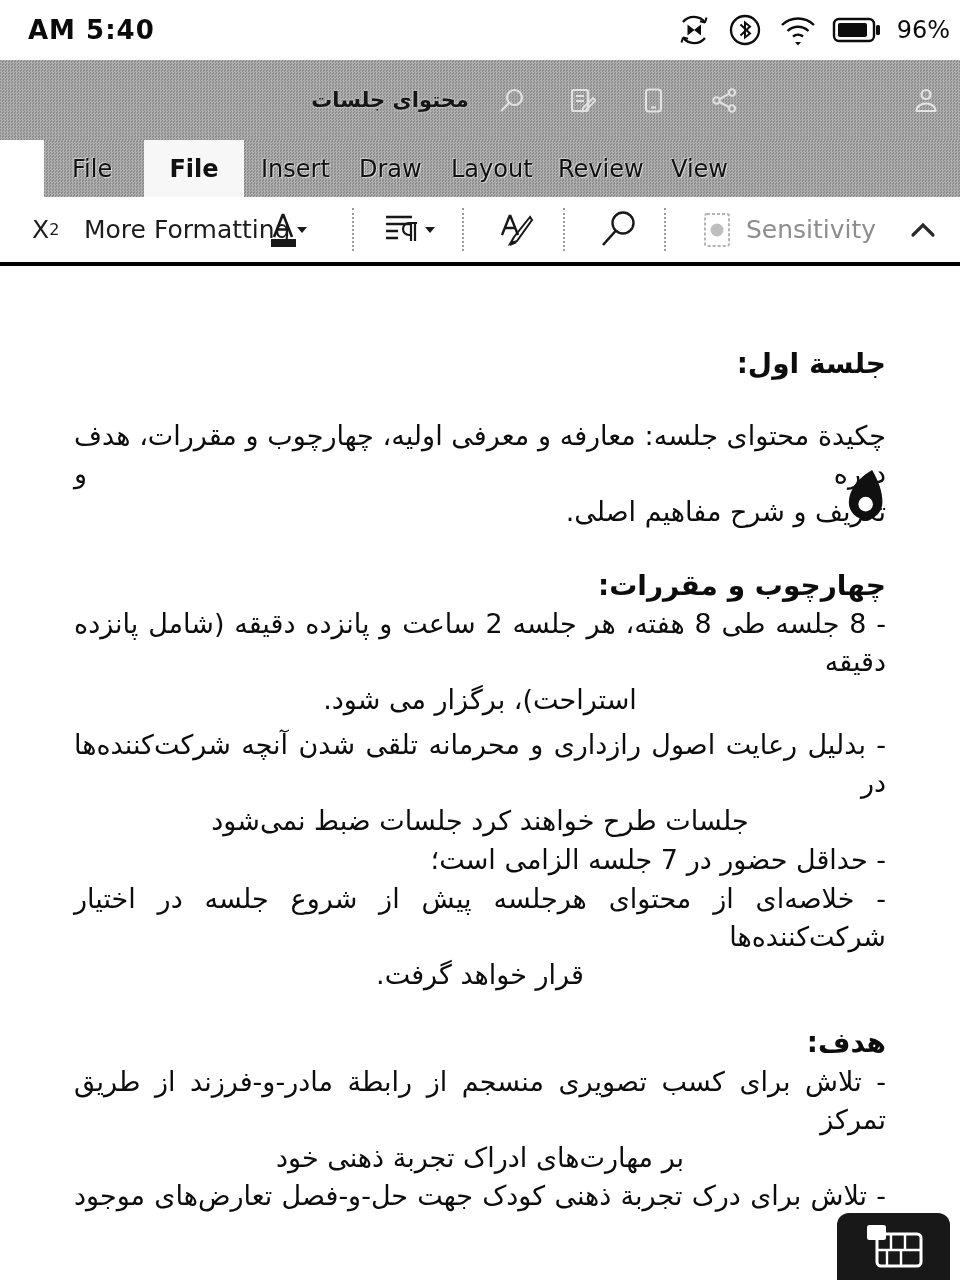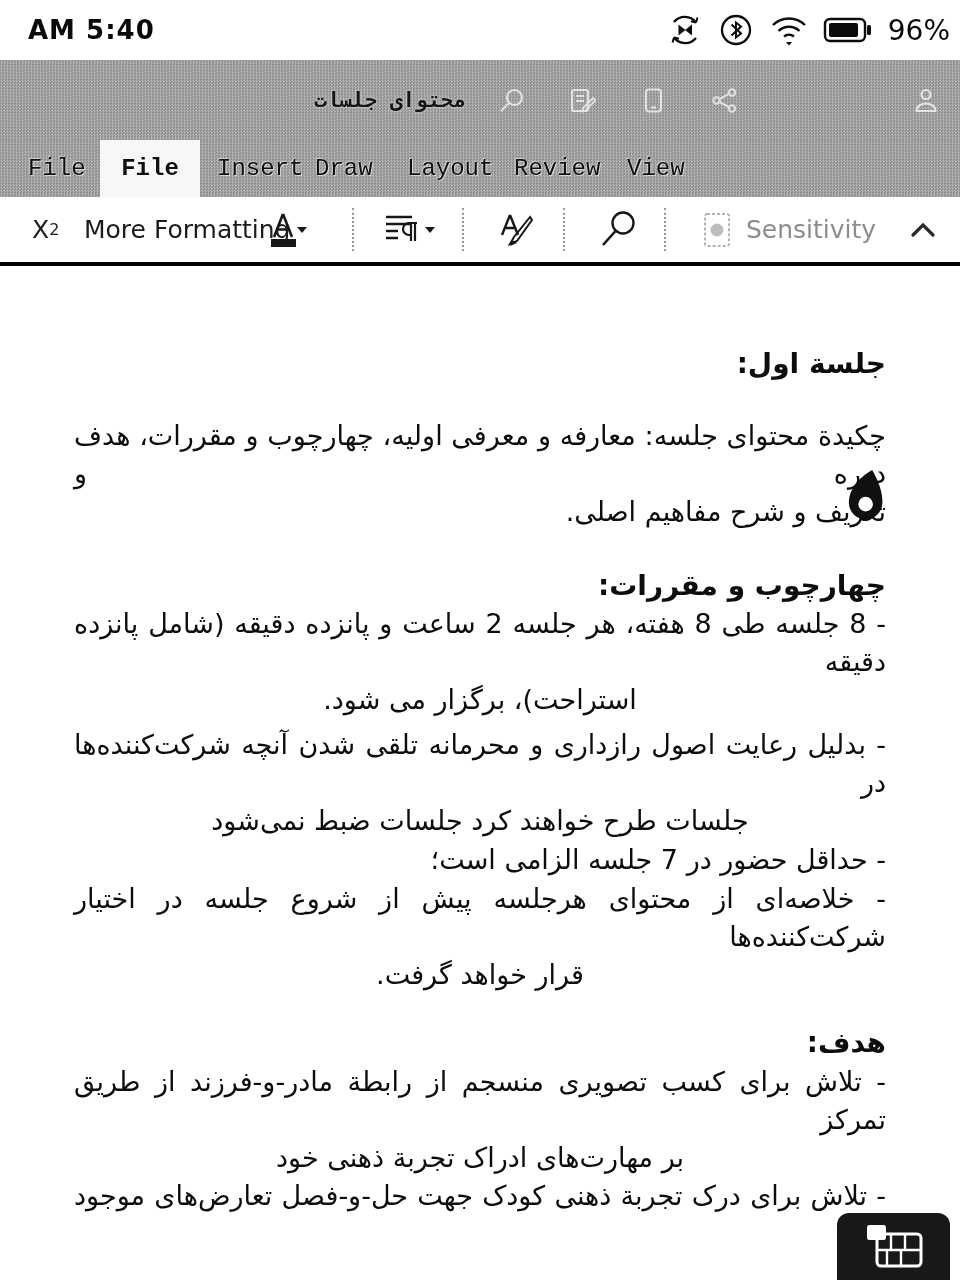--- a/index.html
+++ b/index.html
@@ -8,41 +8,40 @@
     background:#ffffff;font-family:"DejaVu Sans", sans-serif;color:#111;
   }
   
   .status-bar{
     height:60px;display:flex;justify-content:space-between;align-items:center;
     padding:0 10px 0 28px;background:#fff;
   }
   .time{font-size:26px;font-weight:700;letter-spacing:1px;color:#0a0a0a;}
   .status-icons{display:flex;align-items:center;gap:13px;}
   .status-icons svg{display:block;}
-  .battery-pct{font-size:28px;color:#0a0a0a;margin-left:2px;}
+  .battery-pct{font-size:24px;color:#0a0a0a;margin-left:2px;}
   
   .dither{
     background-color:#9e9e9e;
     background-image:repeating-conic-gradient(#b0b0b0 0% 25%, #8d8d8d 0% 50%);
     background-size:3px 3px;
-    font-family:Liberation Mono, monospace;
   }
   
   .app-bar{height:80px;position:relative;}
   .app-title{
     position:absolute;left:300px;width:180px;top:0;height:80px;
     display:flex;align-items:center;justify-content:center;
     font-size:21px;font-weight:700;color:#151515;direction:rtl;
     text-shadow:0 0 3px rgba(255,255,255,.65);
   }
   .appbar-icons{position:absolute;left:498px;top:0;height:80px;display:flex;gap:44px;align-items:center;opacity:.8;}
   .appbar-icons svg{display:block;}
   .account-btn{position:absolute;right:20px;top:26px;opacity:.85;}
   
-  .tab-bar{height:57px;position:relative;}
+  .tab-bar{height:57px;position:relative;margin-left:44px;}
   .tab{
     position:absolute;top:0;height:57px;display:flex;align-items:center;
     font-size:24px;color:#101010;cursor:default;
     text-shadow:1px 1px 0 rgba(255,255,255,.55), -1px -1px 0 rgba(255,255,255,.45);
   }
   .tab-file{left:28px;}
   .tab-home{left:100px;width:100px;justify-content:center;background:#f7f7f7;font-weight:700;text-shadow:none;}
   .tab-insert{left:217px;}
   .tab-draw{left:315px;}
   .tab-layout{left:407px;}

